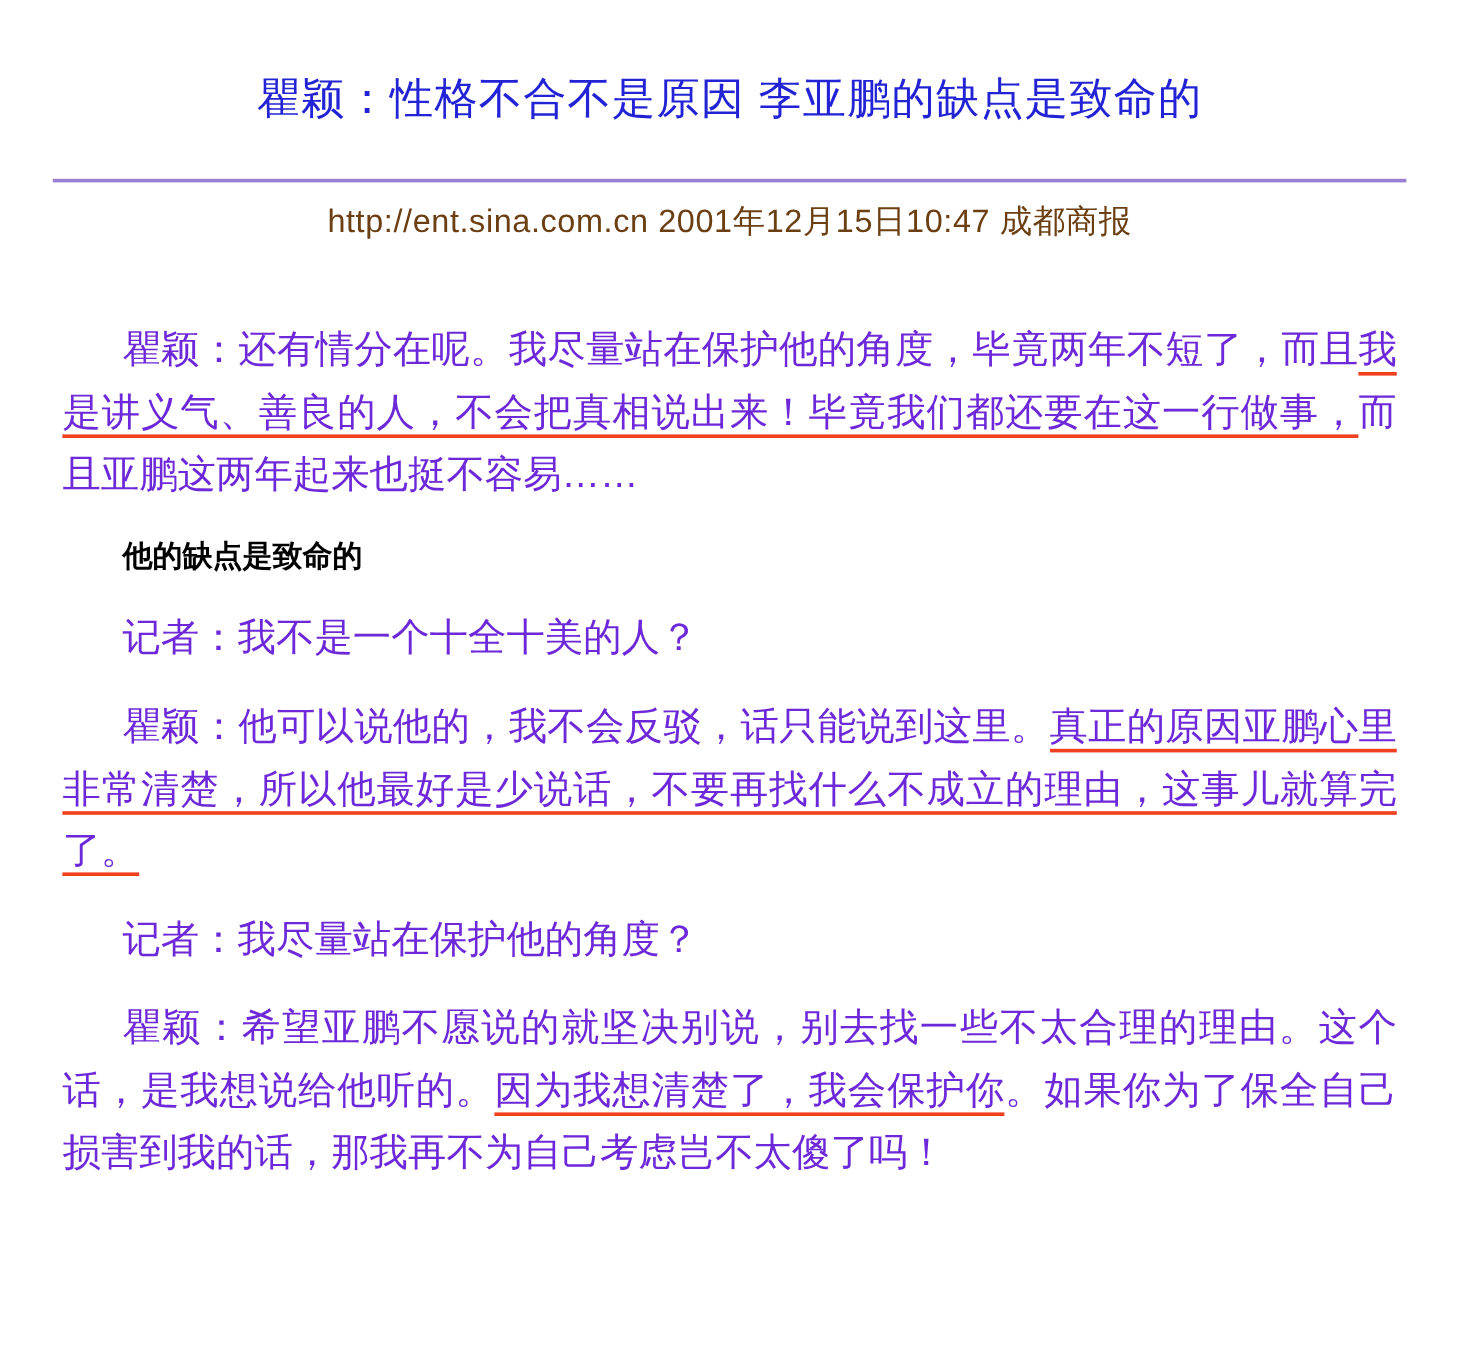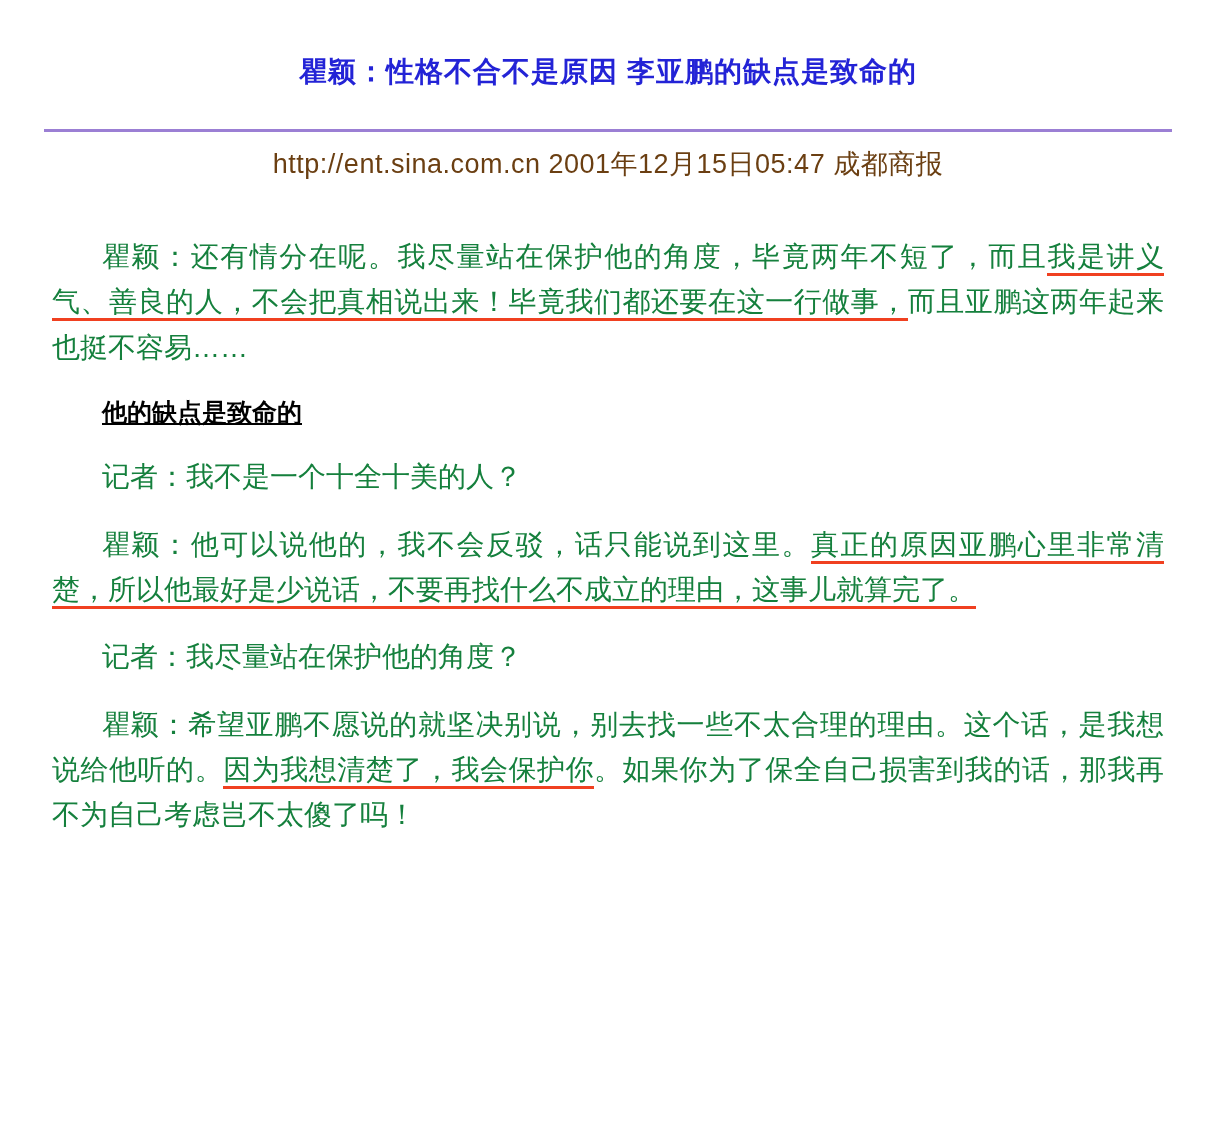--- a/index.html
+++ b/index.html
@@ -15,22 +15,22 @@
     overflow: hidden;
   }
   .page {
     position: relative;
     width: 1216px;
     height: 1122px;
     box-sizing: border-box;
     padding: 0 44px;
   }
   .headline {
-    font-size: 28px;
-    font-weight: bold;
+    font-size: 36px;
+    font-weight: normal;
     color: #2323d6;
     letter-spacing: 1px;
     text-align: center;
     padding: 36px 0 22px 0;
     line-height: 1.2;
   }
   .title-rule {
     height: 3px;
     background: #9b7fd4;
     width: 100%;
@@ -41,55 +41,54 @@
     font-size: 27px;
     color: #6b3f12;
     font-family: "Liberation Sans", "DejaVu Sans", sans-serif;
     letter-spacing: 0.5px;
     padding-bottom: 18px;
   }
   .article {
     padding: 34px 8px 0 8px;
   }
   p.para {
-    font-size: 28px;
+    font-size: 32px;
     line-height: 1.62;
-    margin: 0 0 22px 0;
+    margin: 12px 0 22px 0;
     text-align: justify;
-    color: #15803d;
+    color: #6d28d9;
     text-indent: 0;
   }
   p.para.indent {
     text-indent: 50px;
   }
   p.subhead {
     font-size: 25px;
     font-weight: bold;
     line-height: 1.6;
     margin: 0 0 22px 0;
     text-indent: 50px;
     color: #000000;
-    text-decoration: underline;
   }
   .u-red {
     border-bottom: 3px solid #f04020;
     padding-bottom: 1px;
   }
   .hl-wrap { display: inline; }
 </style>
 </head>
 <body>
 
 <div class="page">
 
   <h1 class="headline">瞿颖：性格不合不是原因 李亚鹏的缺点是致命的</h1>
 
   <div class="title-rule"></div>
 
-  <div class="source-line">http://ent.sina.com.cn 2001年12月15日05:47 成都商报</div>
+  <div class="source-line">http://ent.sina.com.cn 2001年12月15日10:47 成都商报</div>
 
   <div class="article" id="article-body">
       <p class="para indent"><span class="hl-wrap">瞿颖：还有情分在呢。我尽量站在保护他的角度，毕竟两年不短了，而且</span><span class="hl-wrap u-red">我是讲义气、善良的人，不会把真相说出来！毕竟我们都还要在这一行做事，</span><span class="hl-wrap">而且亚鹏这两年起来也挺不容易……</span></p>
       <p class="subhead"><span class="hl-wrap">他的缺点是致命的</span></p>
       <p class="para indent"><span class="hl-wrap">记者：我不是一个十全十美的人？</span></p>
       <p class="para indent"><span class="hl-wrap">瞿颖：他可以说他的，我不会反驳，话只能说到这里。</span><span class="hl-wrap u-red">真正的原因亚鹏心里非常清楚，所以他最好是少说话，不要再找什么不成立的理由，这事儿就算完了。</span></p>
       <p class="para indent"><span class="hl-wrap">记者：我尽量站在保护他的角度？</span></p>
       <p class="para indent"><span class="hl-wrap">瞿颖：希望亚鹏不愿说的就坚决别说，别去找一些不太合理的理由。这个话，是我想说给他听的。</span><span class="hl-wrap u-red">因为我想清楚了，我会保护你</span><span class="hl-wrap">。如果你为了保全自己损害到我的话，那我再不为自己考虑岂不太傻了吗！</span></p>
     </div>
 

